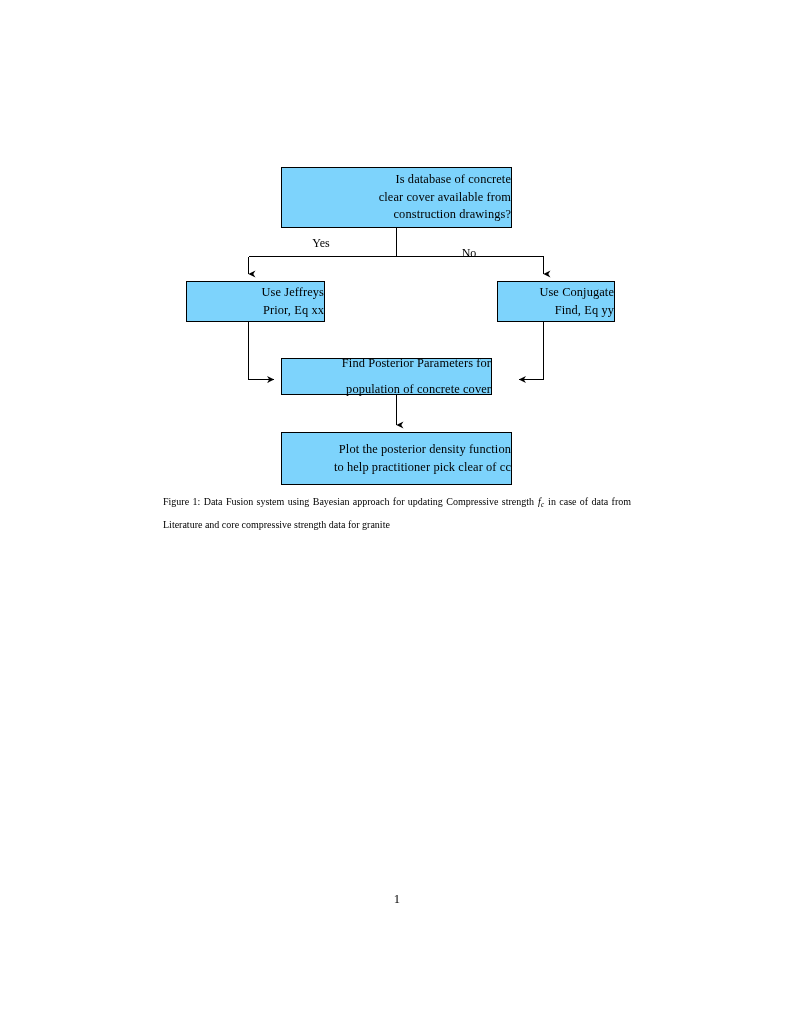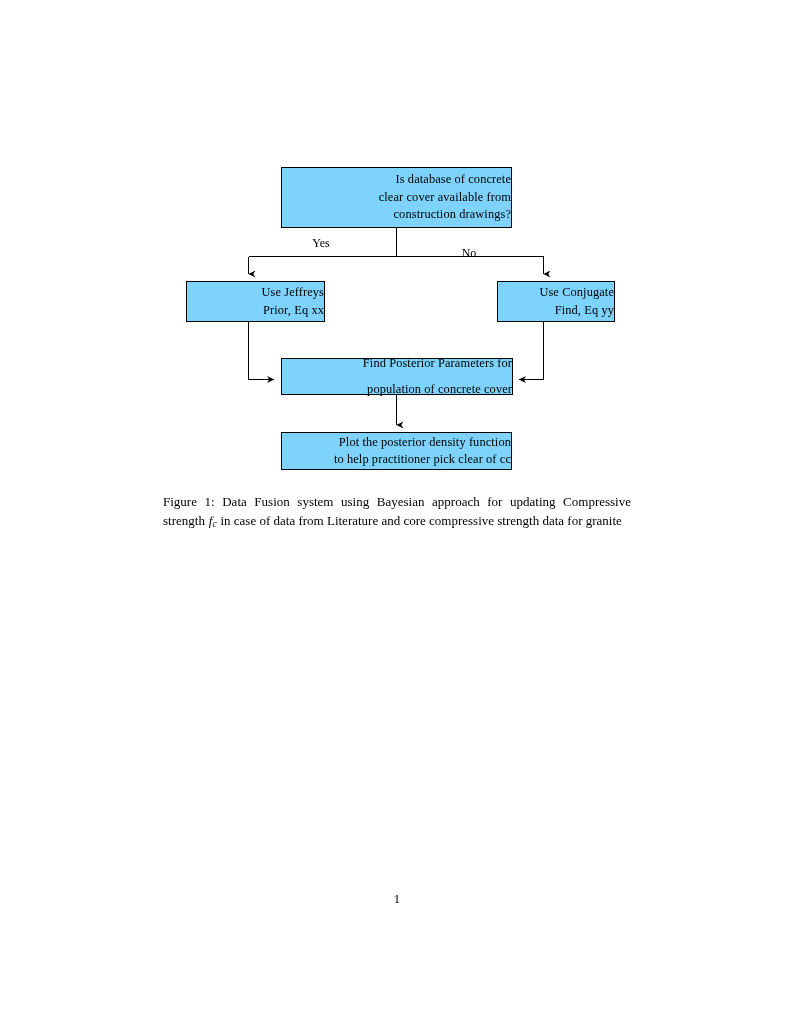--- a/index.html
+++ b/index.html
@@ -75,29 +75,29 @@
   #node-conjugate {
     left: 473px;
     top: 281px;
     width: 118px;
     height: 41px;
     margin-left: 24px;
   }
   #node-posterior {
     left: 281px;
     top: 358px;
-    width: 232px;
+    width: 211px;
     height: 37px;
     gap: 8px;
   }
   #node-plot {
     left: 281px;
     top: 432px;
     width: 231px;
-    height: 38px;
+    height: 53px;
   }
 
   
   .edge-label {
     position: absolute;
     font-size: 12px;
     line-height: 14px;
     white-space: nowrap;
     transform: translateX(-50%);
   }
@@ -109,21 +109,21 @@
     left: 469px;
     top: 246px;
   }
 
   
   .caption {
     position: absolute;
     left: 163px;
     top: 492px;
     width: 468px;
-    font-size: 13px;
+    font-size: 10px;
     line-height: 19.4px;
     text-align: justify;
     text-justify: inter-word;
   }
   .caption .math-var {
     font-style: italic;
     padding: 0 0.5px;
   }
   .caption .math-var sub {
     font-style: italic;

